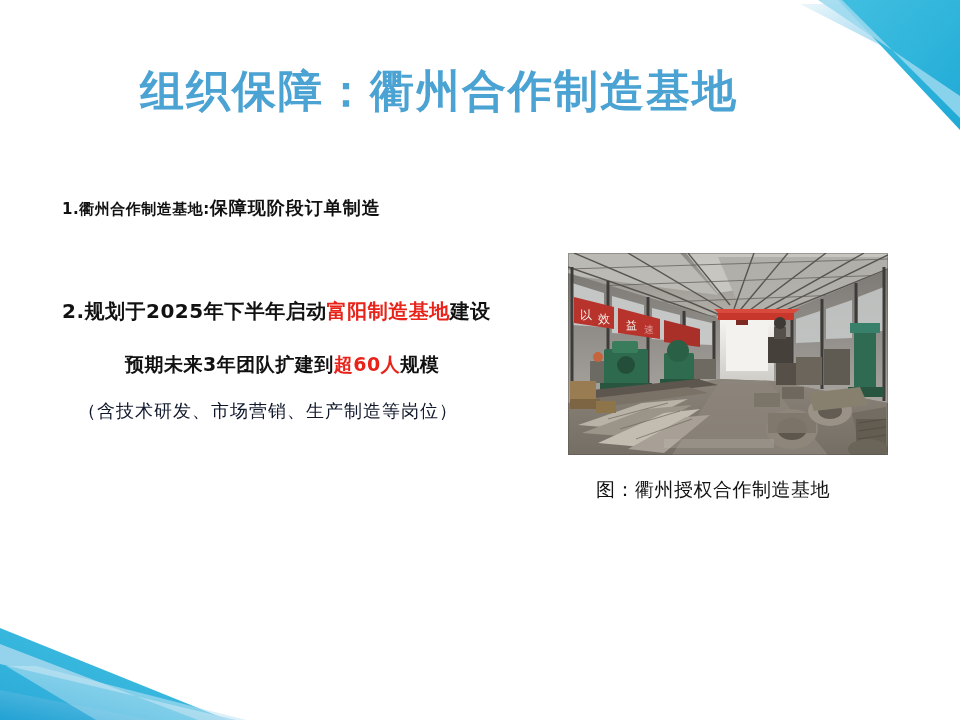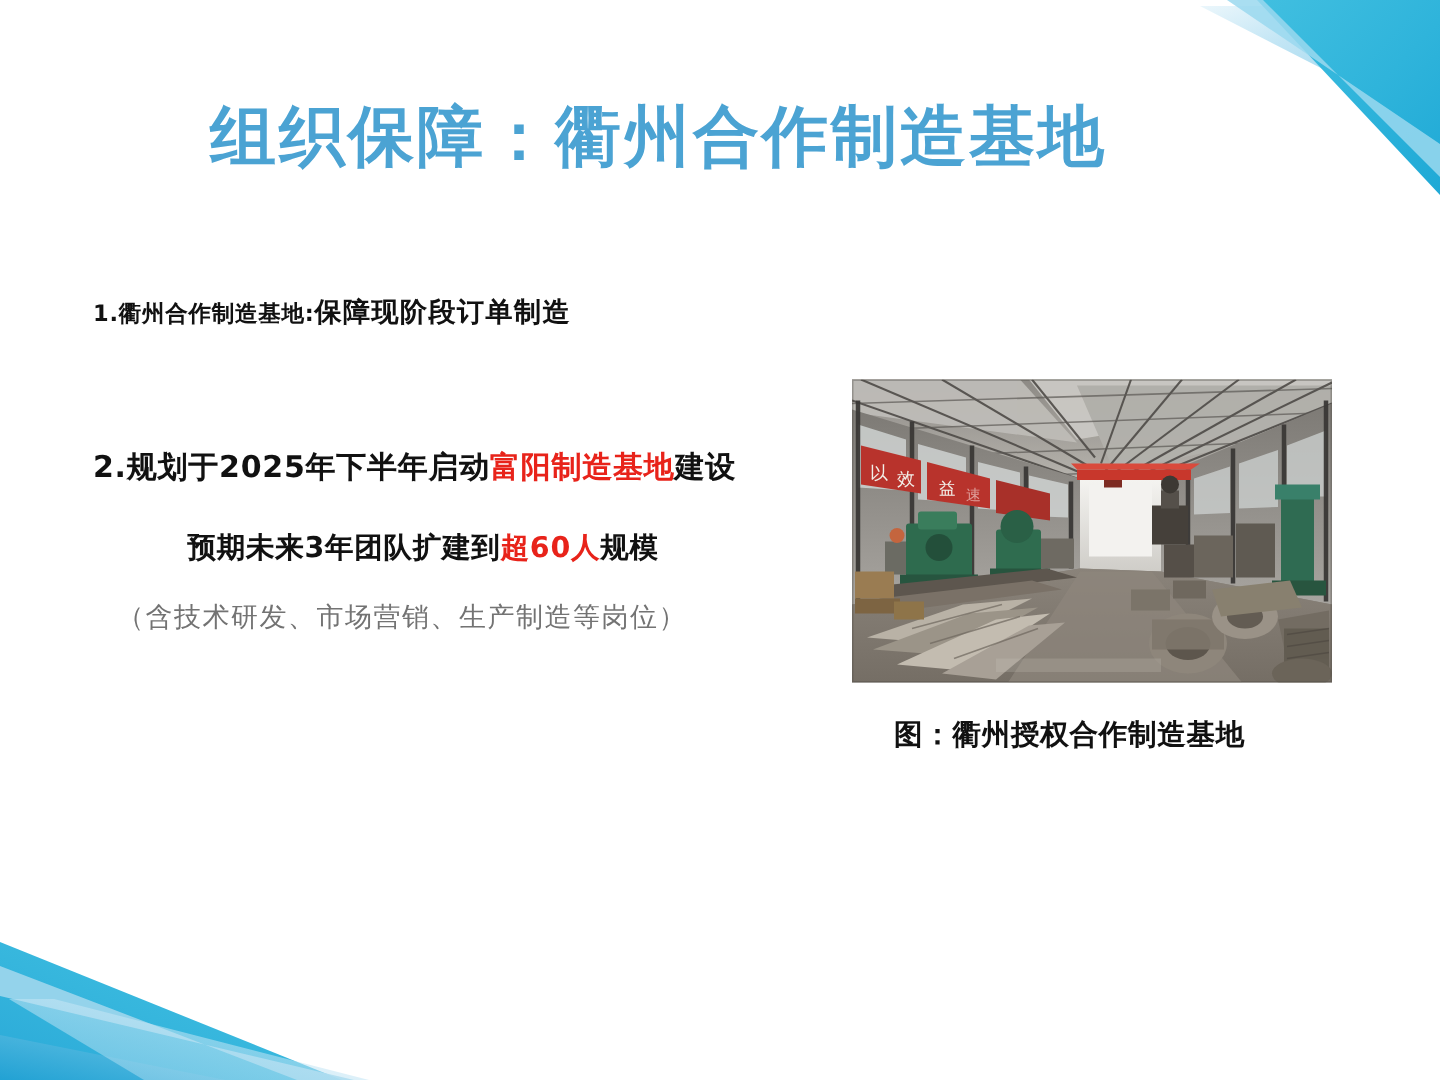--- a/index.html
+++ b/index.html
@@ -49,41 +49,41 @@
     font-family: "DejaVu Sans", "Liberation Sans", sans-serif;
   }
   .red    { color: #e8231a; font-weight: bold; }
 
   #line1 { left: 62px;  top: 196px; font-size: 19px; }
   #line1 .seg-a { font-weight: bold;   font-size: 15px; letter-spacing: 0.5px; }
   #line1 .seg-b { font-weight: bold; font-size: 18px; letter-spacing: 1px; }
 
   #line2 { left: 62px;  top: 298px; font-size: 20px; font-weight: bold; letter-spacing: 0.5px; }
   #line3 { left: 82px;  top: 352px; font-size: 19px; font-weight: bold; letter-spacing: 0.5px; margin-left: 43px; }
-  #line4 { left: 78px;  top: 399px; font-size: 18px; font-weight: normal; letter-spacing: 1px; color: #737373; }
+  #line4 { left: 78px;  top: 399px; font-size: 18px; font-weight: normal; letter-spacing: 1px; color: #0f172a; }
   #line5 { left: 76px;  top: 492px; font-size: 19px; font-weight: bold; letter-spacing: 0.5px; }
 
   
   #photo-frame {
     position: absolute;
     left: 568px;
     top: 253px;
     width: 320px;
     height: 202px;
     overflow: hidden;
     background: #6d6a66;
   }
   #photo-frame svg { display: block; }
 
   #photo-caption {
     position: absolute;
     left: 596px;
     top: 477px;
     font-size: 19px;
-    font-weight: bold;
+    font-weight: normal;
     color: #111111;
     white-space: nowrap;
     letter-spacing: 0.5px;
   }
 </style>
 </head>
 <body>
 
 <div id="slide">
 

